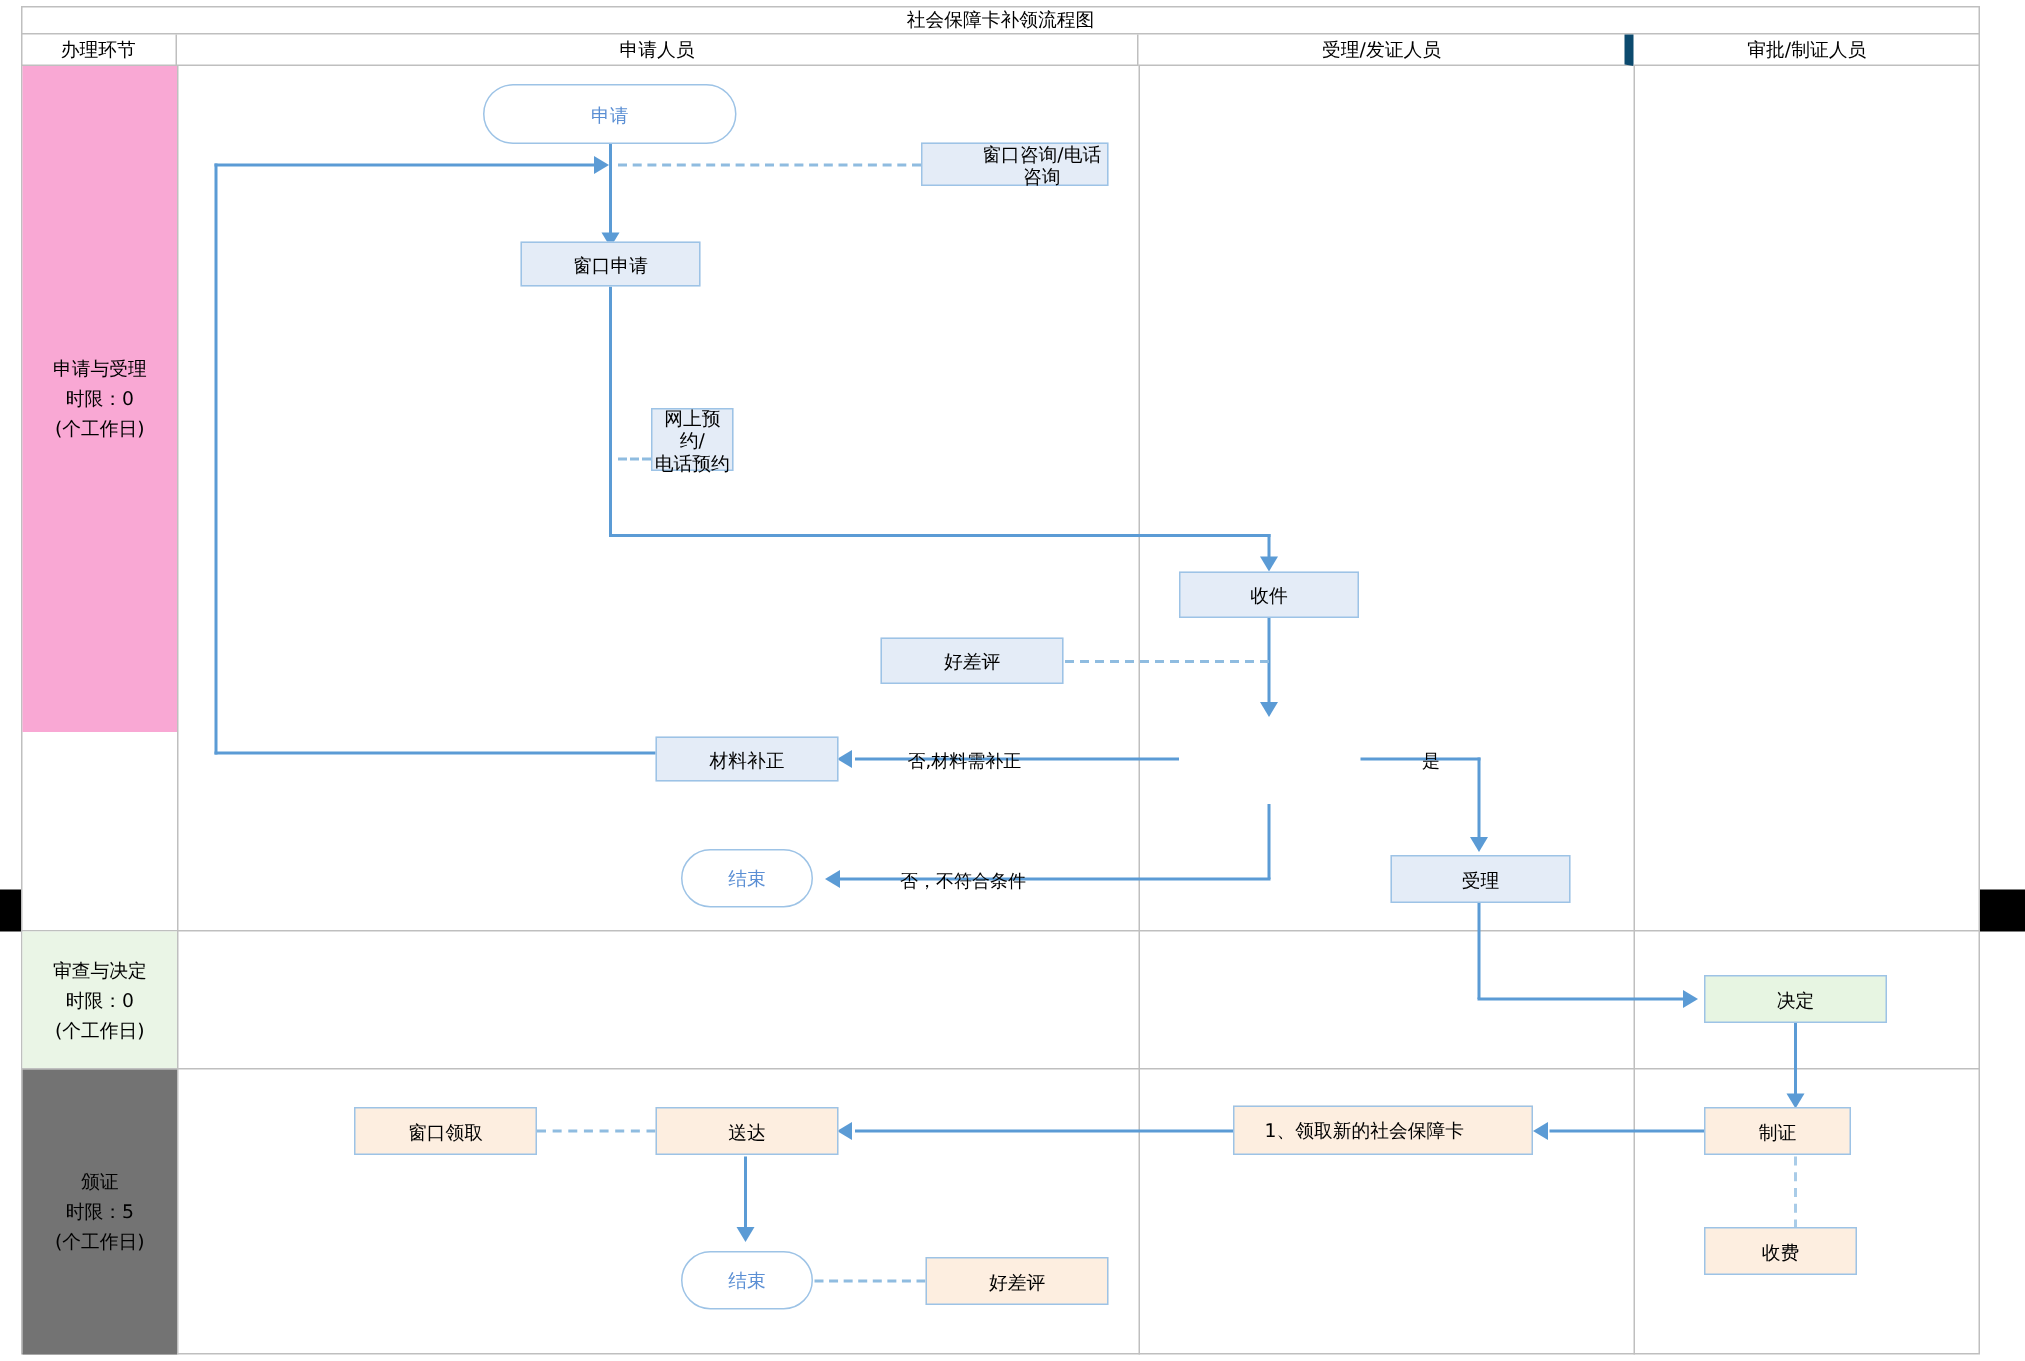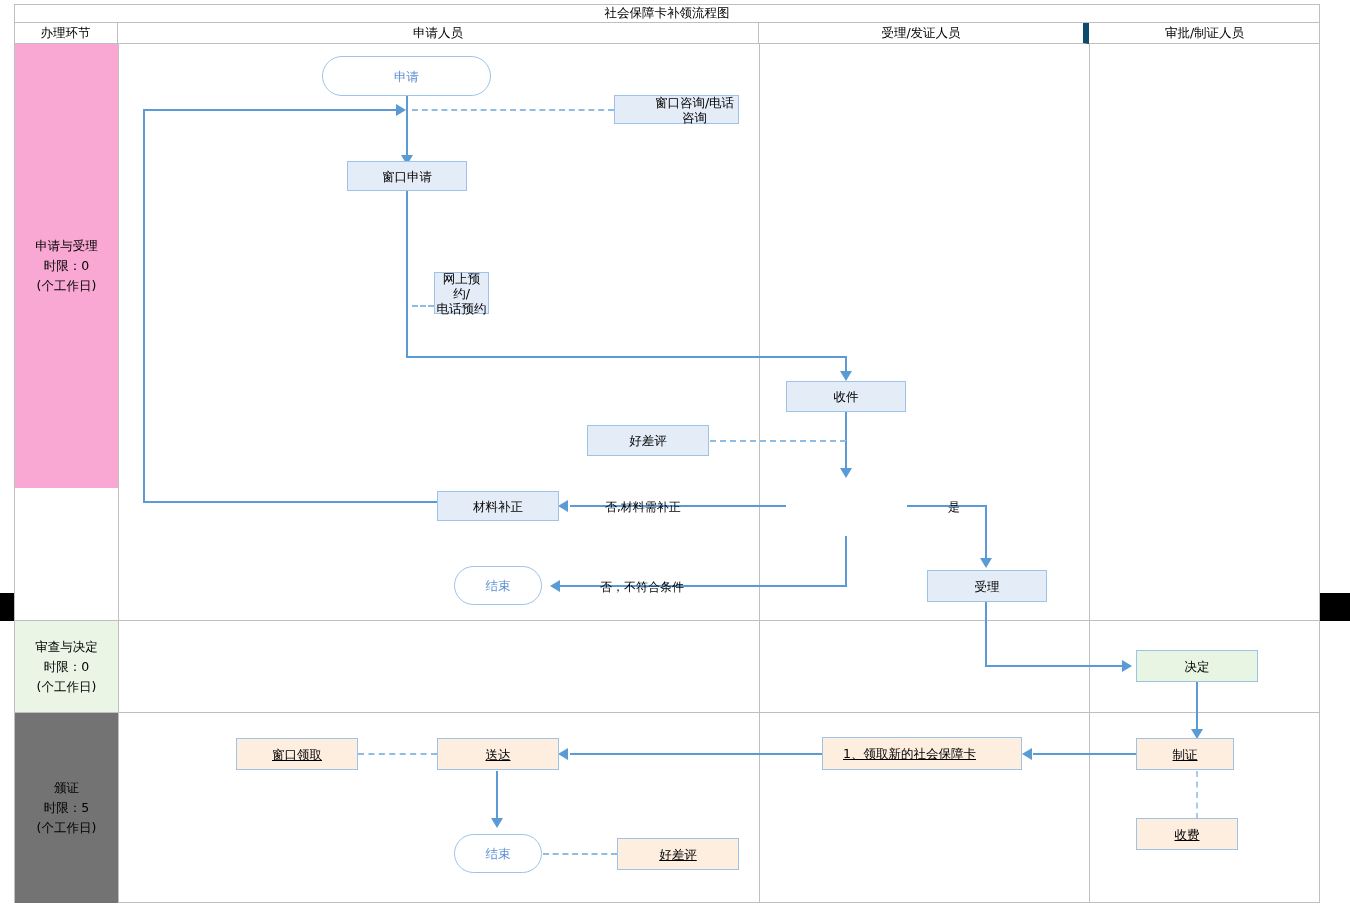--- a/index.html
+++ b/index.html
@@ -37,21 +37,21 @@
               font-size:12.5px;color:#000;line-height:20px;text-align:center;}
   .sc1{top:44px;height:444px;background:#f9a8d4;}
   .sc2{top:621px;height:91px;background:#eaf5e6;}
   .sc3{top:713px;height:190px;background:#737373;}
 
   
   .node{position:absolute;box-sizing:border-box;display:flex;align-items:center;
         justify-content:center;font-size:12.5px;line-height:15px;text-align:center;}
   .n-blue{background:#e4ecf7;border:1px solid #9dc3e6;color:#000;}
   .n-green{background:#e7f5e2;border:1px solid #9dc3e6;color:#000;}
-  .n-peach{background:#fdeee0;border:1px solid #9dc3e6;color:#000;text-decoration:underline;}
+  .n-peach{background:#fdeee0;border:1px solid #9dc3e6;color:#000;}
   .n-term{background:#ffffff;border:1px solid #9dc3e6;color:#5b8fd4;border-radius:22px;}
   .n-left{justify-content:flex-start;padding-left:20px;text-align:left;}
 
   
   .diamond{position:absolute;}
   .diamond .dlabel{position:absolute;left:0;top:0;width:100%;height:100%;
                    display:flex;align-items:center;justify-content:center;
                    font-size:12.5px;color:#000;}
 
   

